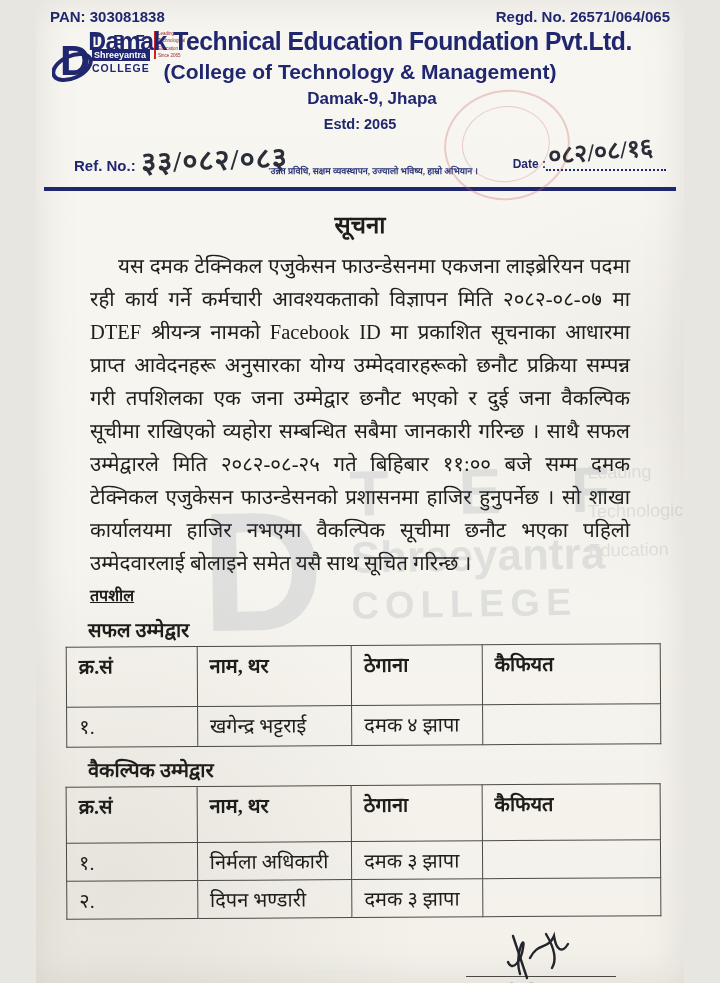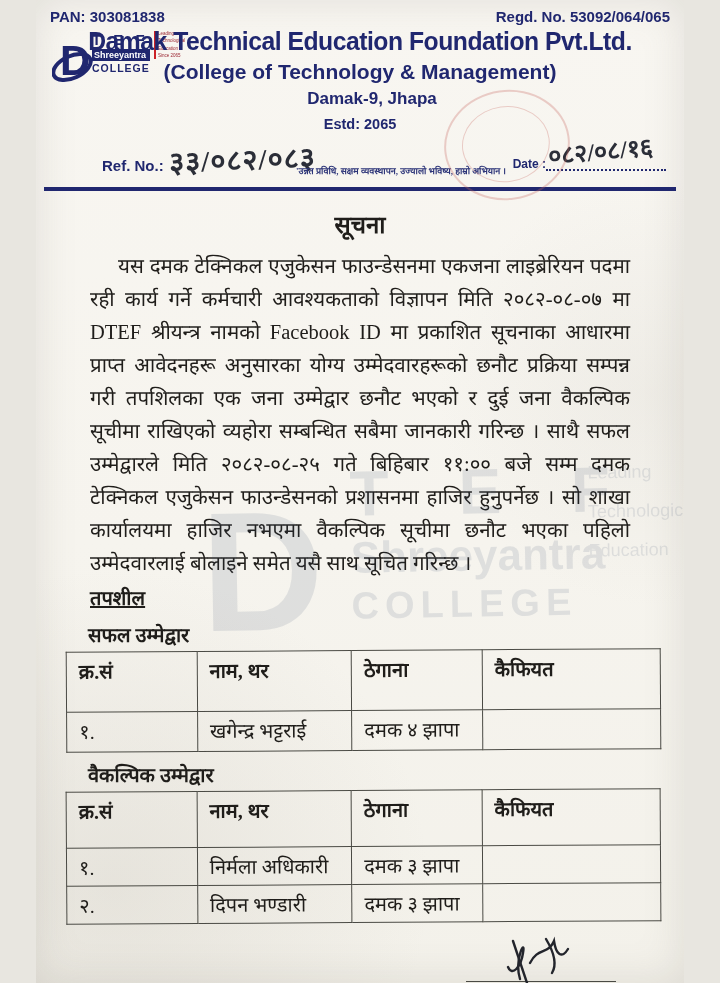--- a/index.html
+++ b/index.html
@@ -35,41 +35,41 @@
     font-size:15px;letter-spacing:4px;color:#20276f;}
   .logo-shree{background:#20276f;color:#fff;font-family:"Liberation Sans","DejaVu Sans",sans-serif;
     font-weight:700;font-size:9px;padding:1px 2px;margin-top:1px;width:54px;}
   .logo-college{font-family:"Liberation Sans","DejaVu Sans",sans-serif;font-weight:800;
     font-size:10.5px;letter-spacing:1px;color:#20276f;margin-top:1px;}
   .logo-tagline{position:absolute;left:102px;top:2px;border-left:2px solid #cc2127;
     padding-left:2px;display:flex;flex-direction:column;gap:1px;}
   .logo-tagline span{font-family:"Liberation Sans","DejaVu Sans",sans-serif;
     font-size:4.5px;color:#9a2430;line-height:1.4;white-space:nowrap;}
   
-  .ref-row{position:relative;height:34px;margin-top:0;margin-left:28px;}
+  .ref-row{position:relative;height:34px;margin-top:0;}
   .ref-label{position:absolute;left:38px;top:10px;font-family:"Liberation Sans","DejaVu Sans",sans-serif;
     font-weight:600;font-size:15px;}
   .ref-hand{position:absolute;left:105px;top:-8px;font-size:29px;font-weight:600;
     color:#2b2e38;transform:rotate(-2deg);letter-spacing:1px;}
   .slogan{position:absolute;left:232px;top:17px;font-size:9px;font-weight:600;color:#2c3478;white-space:nowrap;}
   .date-wrap{position:absolute;right:18px;top:6px;display:flex;align-items:flex-end;}
   .date-label{font-family:"Liberation Sans","DejaVu Sans",sans-serif;font-weight:700;font-size:12px;}
   .date-dots{display:inline-block;width:120px;border-bottom:2.5px dotted #20276f;height:16px;position:relative;}
   .date-hand{position:absolute;left:2px;bottom:2px;font-size:25px;font-weight:600;
     color:#2b2e38;transform:rotate(-5deg);white-space:nowrap;}
   .rule{height:4px;background:#20276f;margin:6px 8px 0 8px;}
   
   .stamp{position:absolute;left:408px;top:90px;width:122px;height:106px;border:2.5px solid #c96a63;
     border-radius:50%;opacity:.30;transform:rotate(-8deg);}
   .stamp-inner{position:absolute;left:16px;top:14px;width:86px;height:74px;border:1.5px solid #c96a63;border-radius:50%;}
   
   .notice-title{text-align:center;font-size:24px;font-weight:700;margin-top:16px;}
   .notice-body{margin:10px 54px 0 54px;font-size:20.5px;line-height:33px;
     text-align:justify;text-indent:28px;}
-  .details-heading{margin:4px 0 0 54px;font-size:20px;font-weight:700;text-decoration:underline;}
+  .details-heading{margin:4px 0 0 54px;font-size:16px;font-weight:700;text-decoration:underline;}
   
   .watermark{position:absolute;left:165px;top:455px;width:500px;height:230px;opacity:.12;
     color:#3d4f6e;pointer-events:none;transform:rotate(-1deg);}
   .wm-d{position:absolute;left:0;top:28px;font-family:"Liberation Sans","DejaVu Sans",sans-serif;
     font-weight:800;font-size:170px;line-height:1;}
   .wm-right{position:absolute;left:150px;top:0;}
   .wm-tef{font-family:"Liberation Sans","DejaVu Sans",sans-serif;font-weight:800;font-size:64px;letter-spacing:26px;}
   .wm-shree{font-family:"Liberation Sans","DejaVu Sans",sans-serif;font-weight:700;font-size:44px;margin-top:2px;}
   .wm-college{font-family:"Liberation Sans","DejaVu Sans",sans-serif;font-weight:800;font-size:38px;letter-spacing:6px;margin-top:2px;}
   .wm-tagline{position:absolute;left:388px;top:10px;display:flex;flex-direction:column;gap:18px;}
@@ -98,21 +98,21 @@
   .footer-text{text-align:center;font-family:"Liberation Sans","DejaVu Sans",sans-serif;
     font-size:14.5px;color:#20276f;margin-top:6px;font-weight:400;}
 </style>
 </head>
 <body>
 
 <div class="page">
 
   <div class="top-row">
     <span class="navy">PAN: 303081838</span>
-    <span class="navy">Regd. No. 53092/064/065</span>
+    <span class="navy">Regd. No. 26571/064/065</span>
   </div>
 
   <div class="header">
     <div class="logo">
       <svg class="logo-d" width="46" height="56" viewBox="0 0 46 56">
         <ellipse cx="20" cy="36" rx="20" ry="11" transform="rotate(-25 20 36)" fill="none" stroke="#20276f" stroke-width="4"></ellipse>
         <text x="8" y="44" font-family="Liberation Sans, DejaVu Sans, sans-serif" font-size="42" font-weight="800" fill="#20276f">D</text>
       </svg>
       <div class="logo-right">
         <div class="logo-tef">T E F</div>

